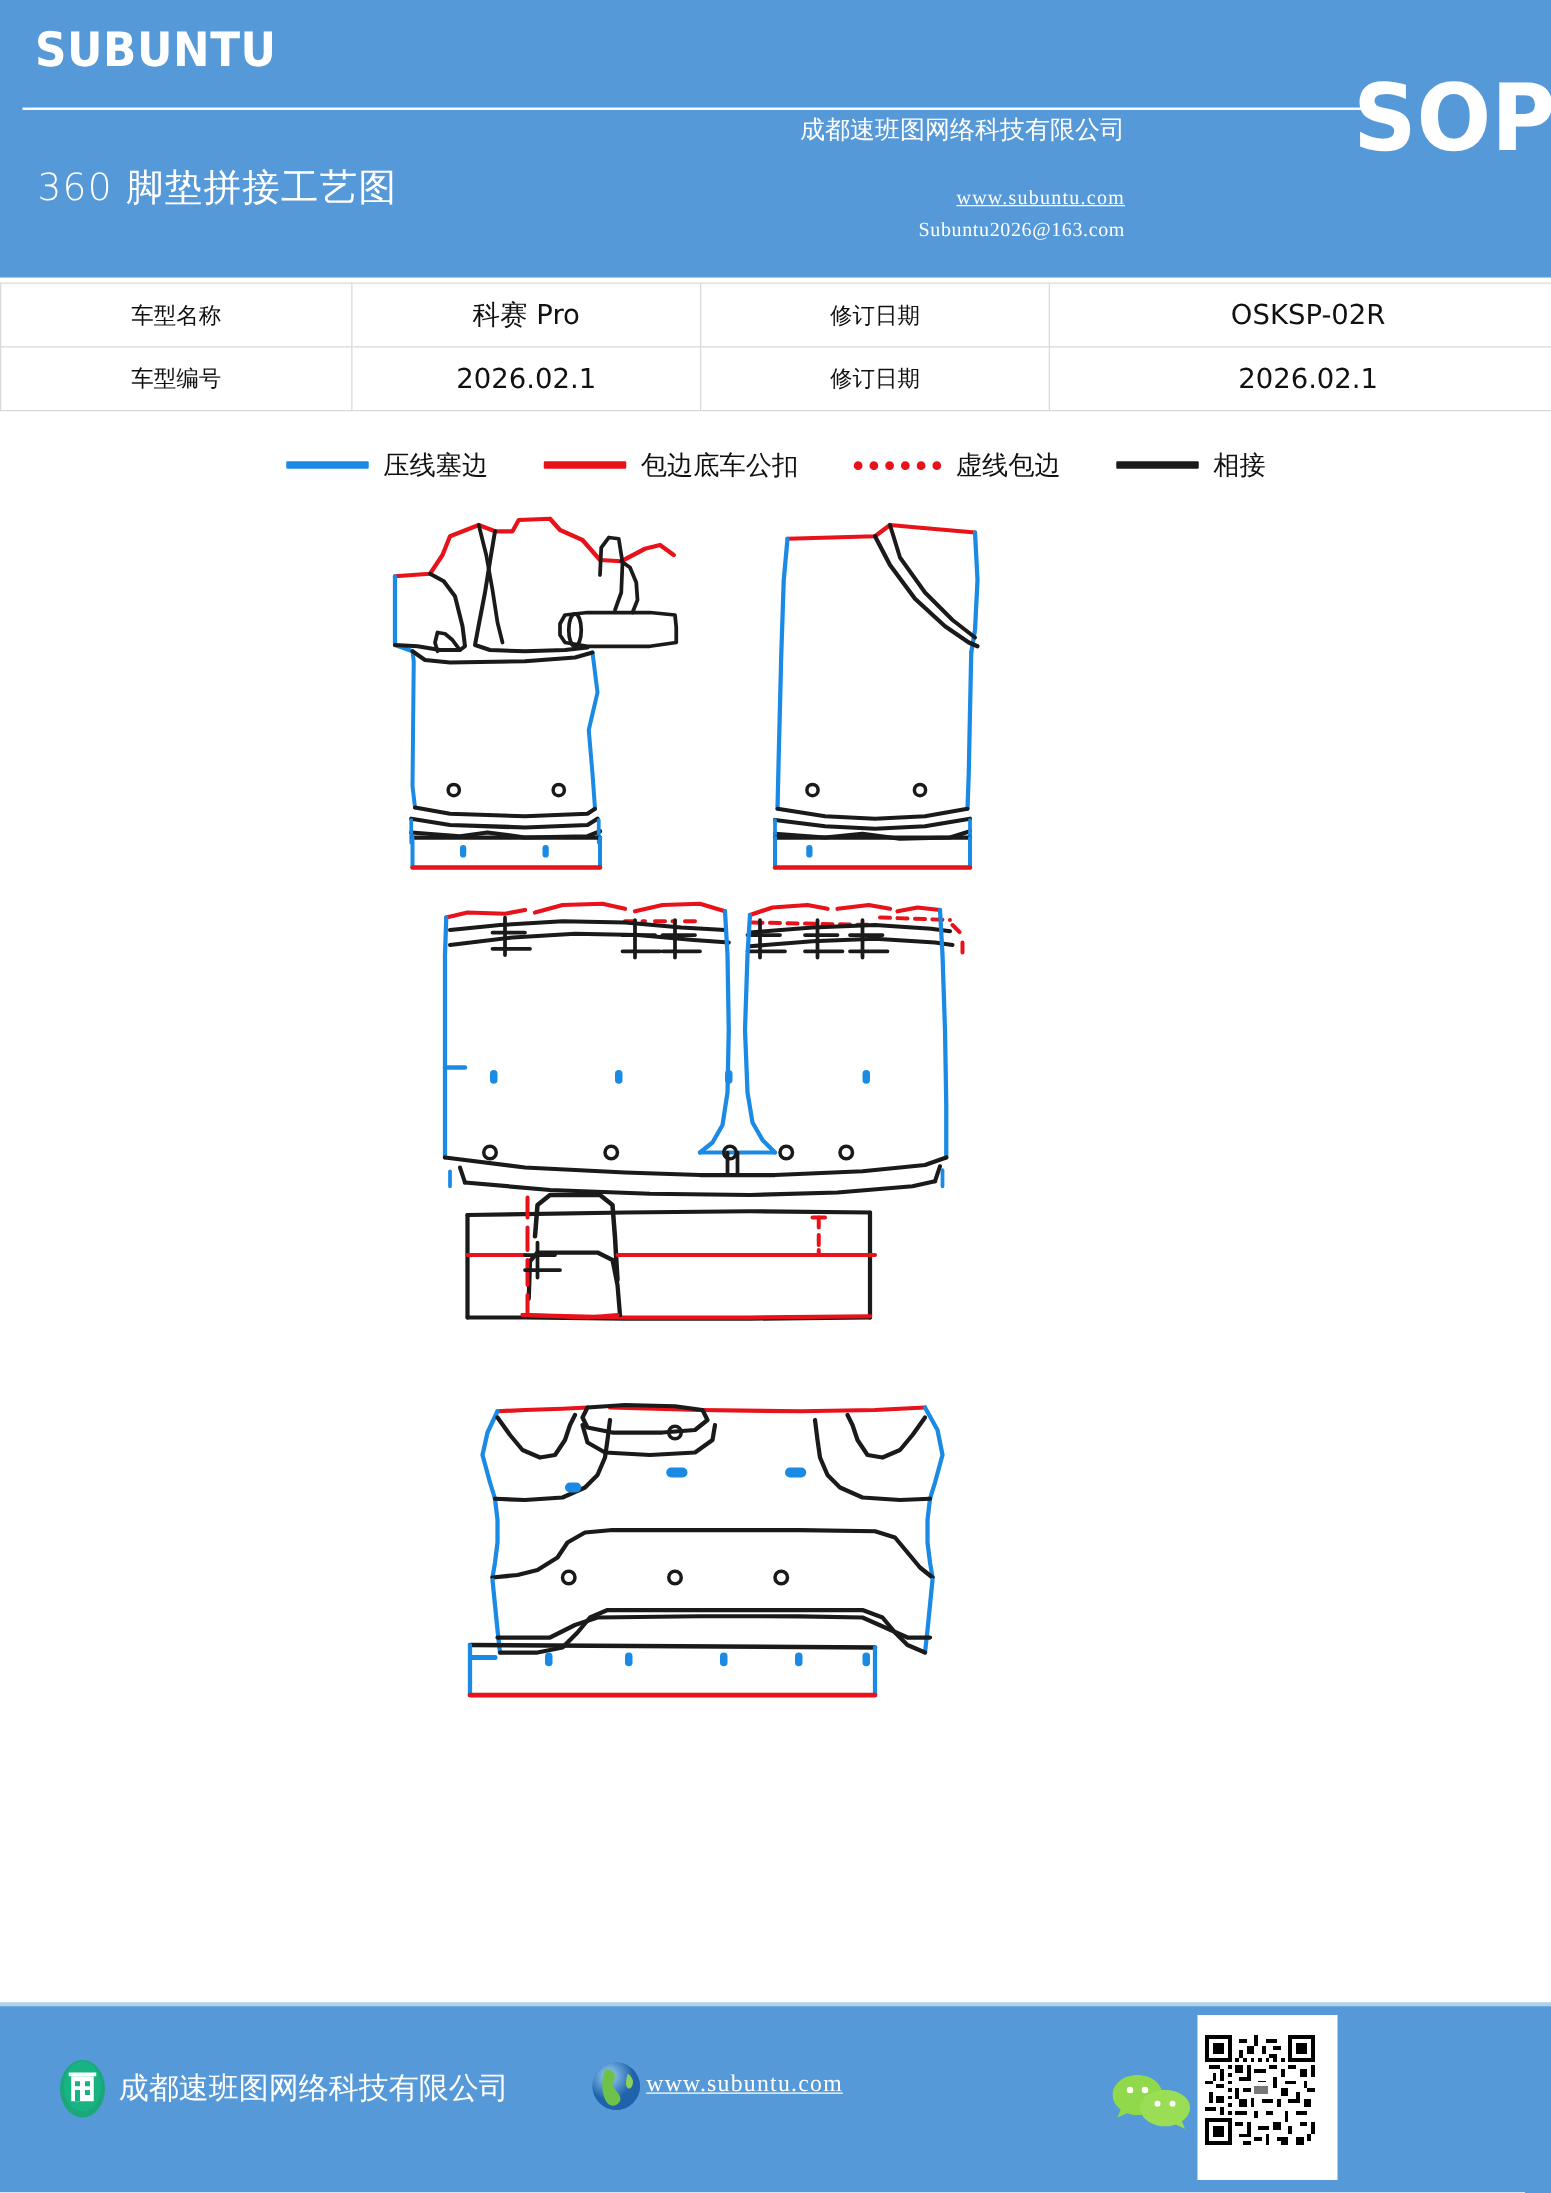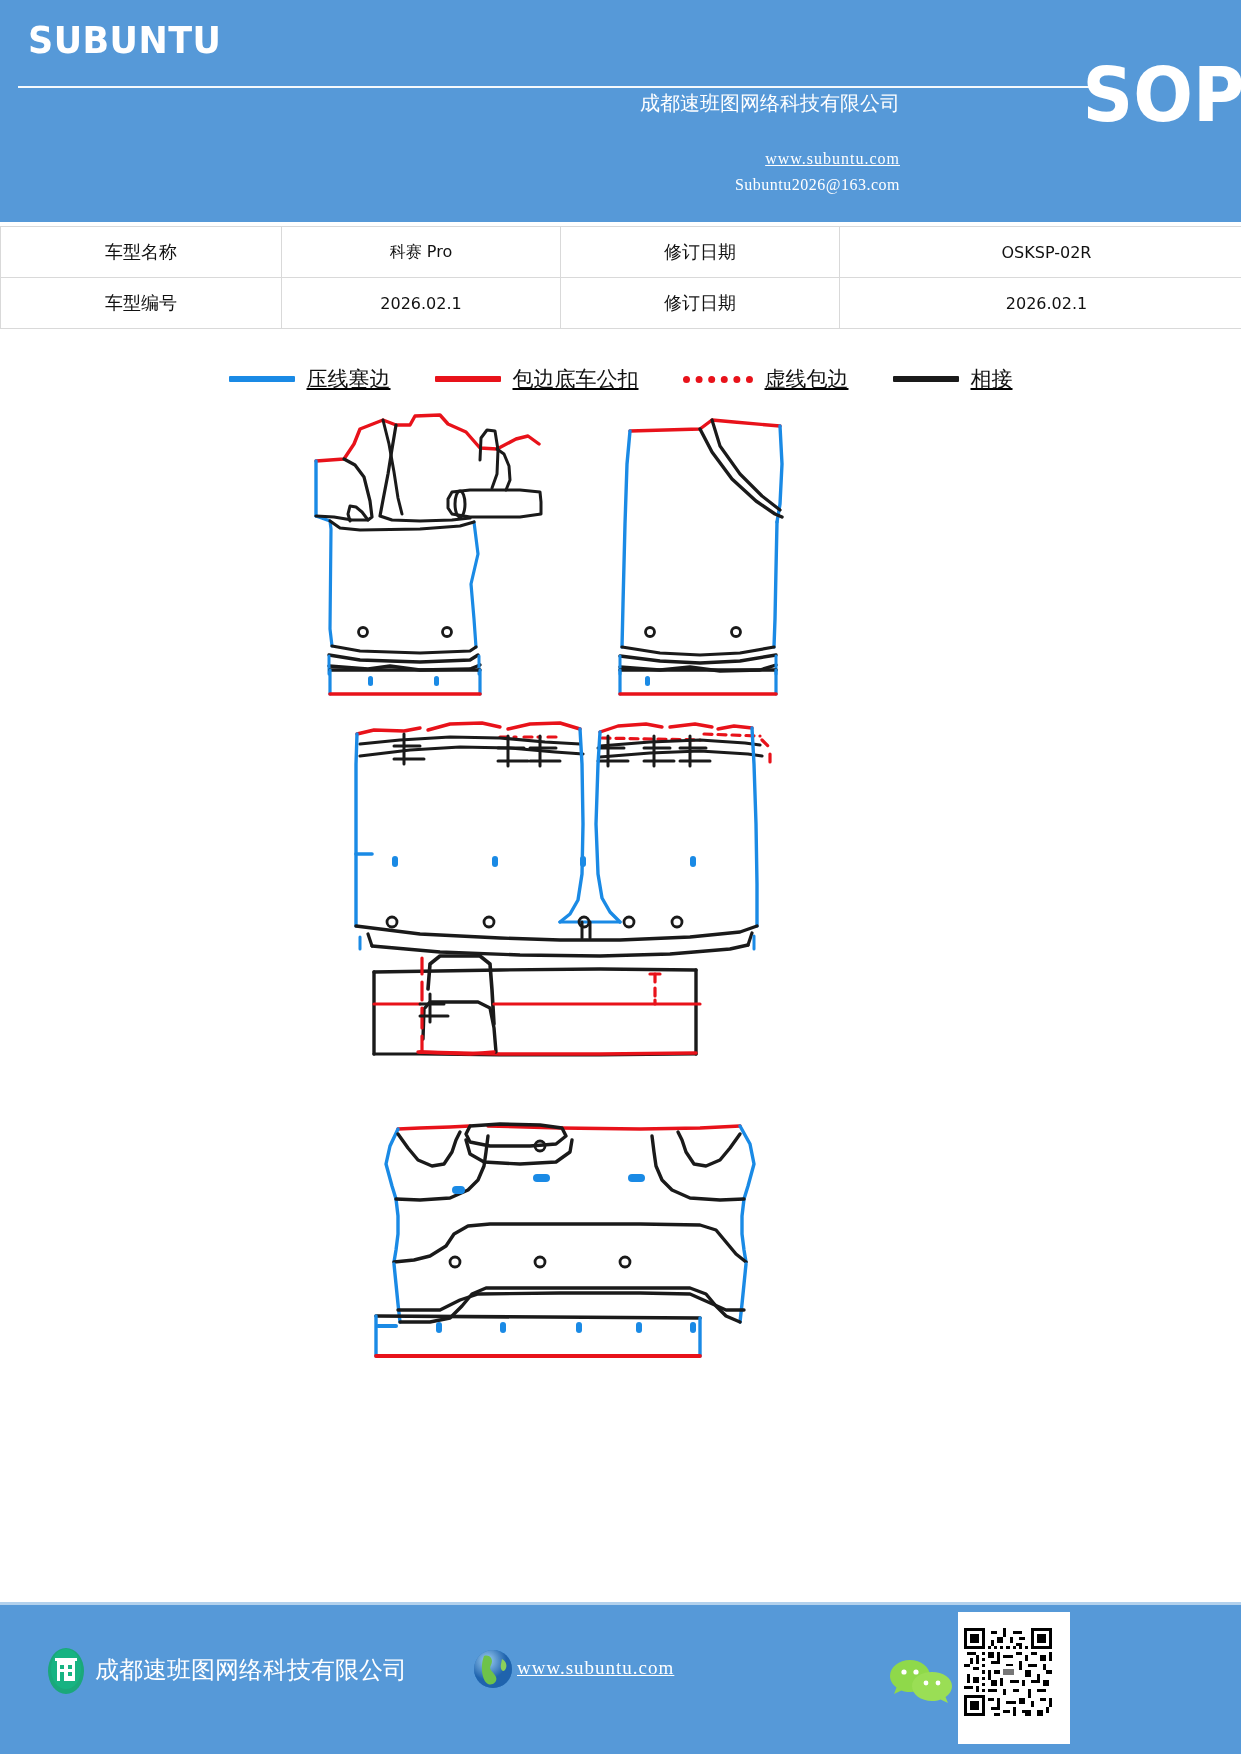--- a/index.html
+++ b/index.html
@@ -52,27 +52,27 @@
   .info-table{
     position:absolute;left:0;top:226px;width:1241px;
     border-collapse:collapse;table-layout:fixed;
   }
   .info-table td{
     border:1px solid #d9d9d9;height:48px;text-align:center;vertical-align:middle;
     font-size:18px;color:#111;
     font-family:"Liberation Serif","DejaVu Serif",serif;
   }
   .info-table td.val{
-    font-family:"DejaVu Sans","Liberation Sans",sans-serif;font-size:16px;text-align:center;
+    font-family:"DejaVu Sans","Liberation Sans",sans-serif;font-size:22px;text-align:center;
   }
   .c1{width:278px}.c2{width:276px}.c3{width:276px}.c4{width:411px}
   
   .legend{
     position:absolute;left:0;top:358px;width:1241px;height:42px;
-    display:flex;align-items:center;justify-content:center;gap:44px;text-decoration:underline;
+    display:flex;align-items:flex-start;justify-content:center;gap:44px;
   }
   .lg{display:flex;align-items:center;gap:12px;}
   .lg .swatch{width:66px;height:6px;border-radius:1px;}
   .lg .swatch.dotted{
     height:0;border-top:7px dotted var(--red,#e8121a);width:70px;border-radius:0;
   }
   .lg .lbl{font-size:21px;color:#111;font-family:"Liberation Serif","DejaVu Serif",serif;}
   
   .drawing{position:absolute;left:0;top:404px;width:1241px;height:1000px;}
   .drawing svg{display:block;}
@@ -96,20 +96,21 @@
   .wechat-icon{position:absolute;left:890px;top:56px;width:62px;height:46px;}
   .qr{position:absolute;left:958px;top:10px;width:100px;height:120px;background:#fff;padding:6px;}
   .qr svg{display:block;}
 </style>
 </head>
 <body>
 
 <div class="header">
   <div class="logo">SUBUNTU</div>
   <div class="hrule"></div>
+  <div class="doc-title">360 脚垫拼接工艺图</div>
   <div class="company">成都速班图网络科技有限公司</div>
   <div class="site">www.subuntu.com</div>
   <div class="mail">Subuntu2026@163.com</div>
   <div class="sop">SOP</div>
 </div>
 
 <table class="info-table">
   <tbody>
       <tr>
     <td class="c1">车型名称</td>

